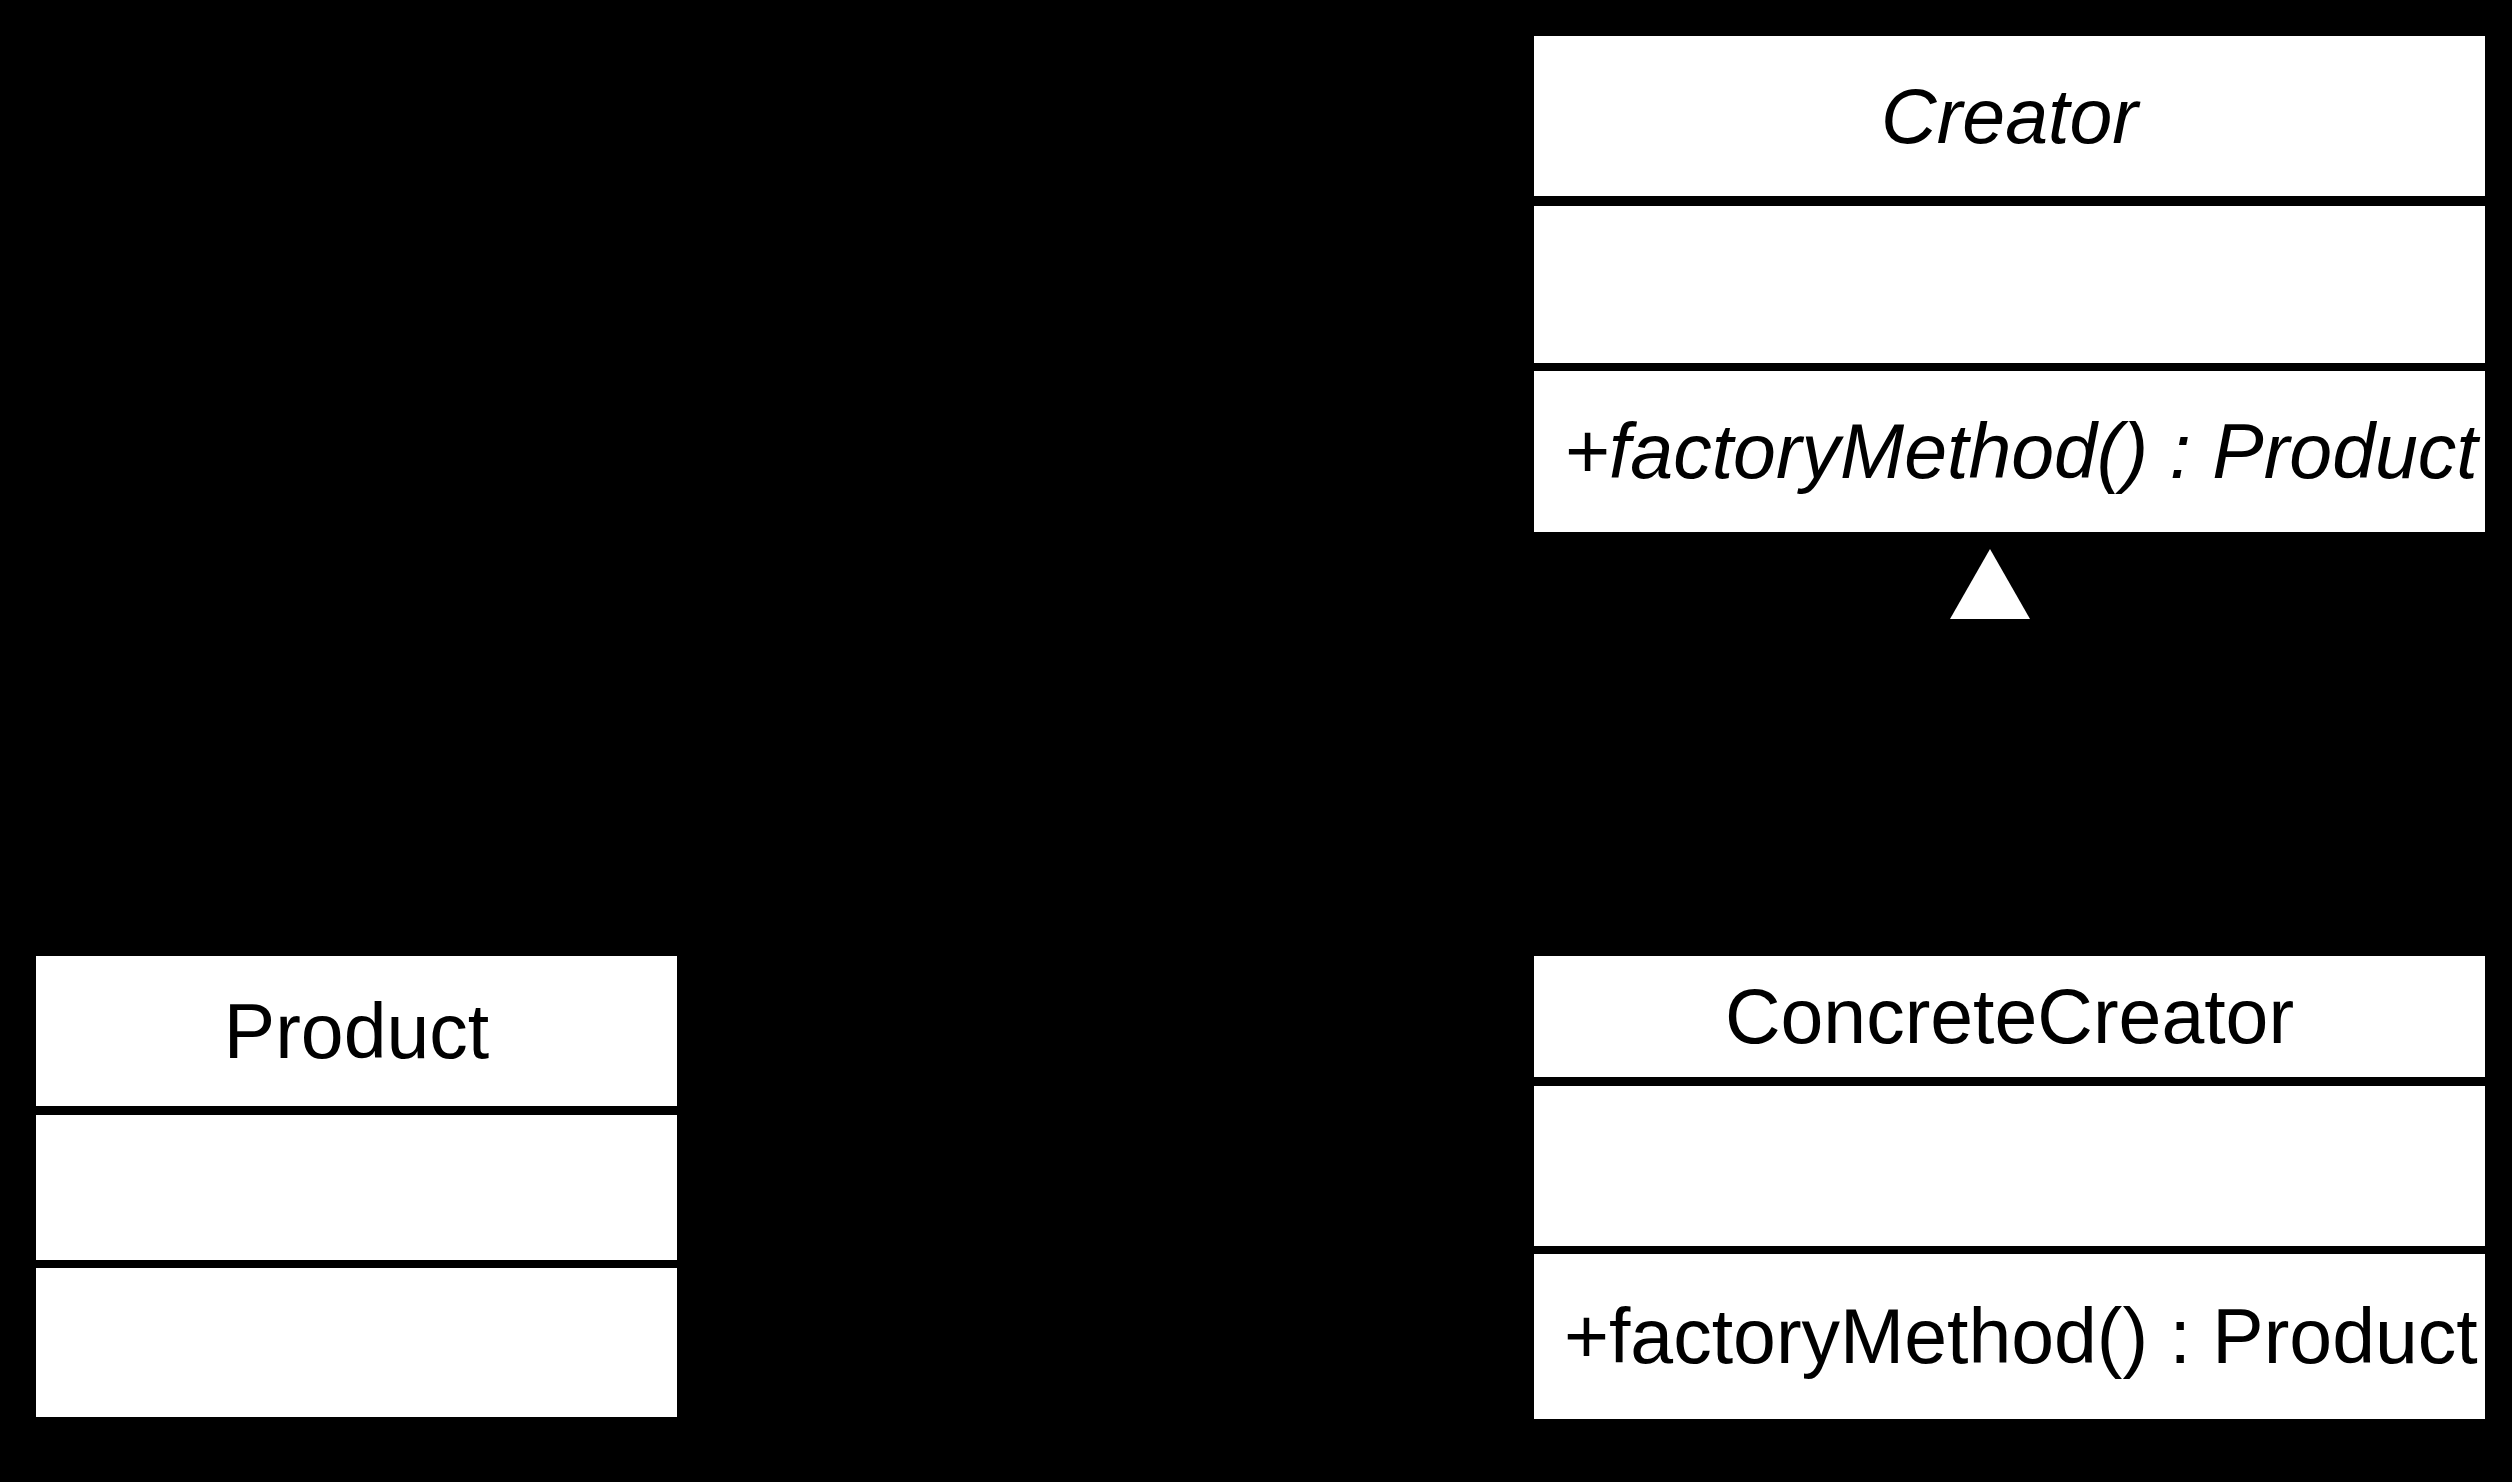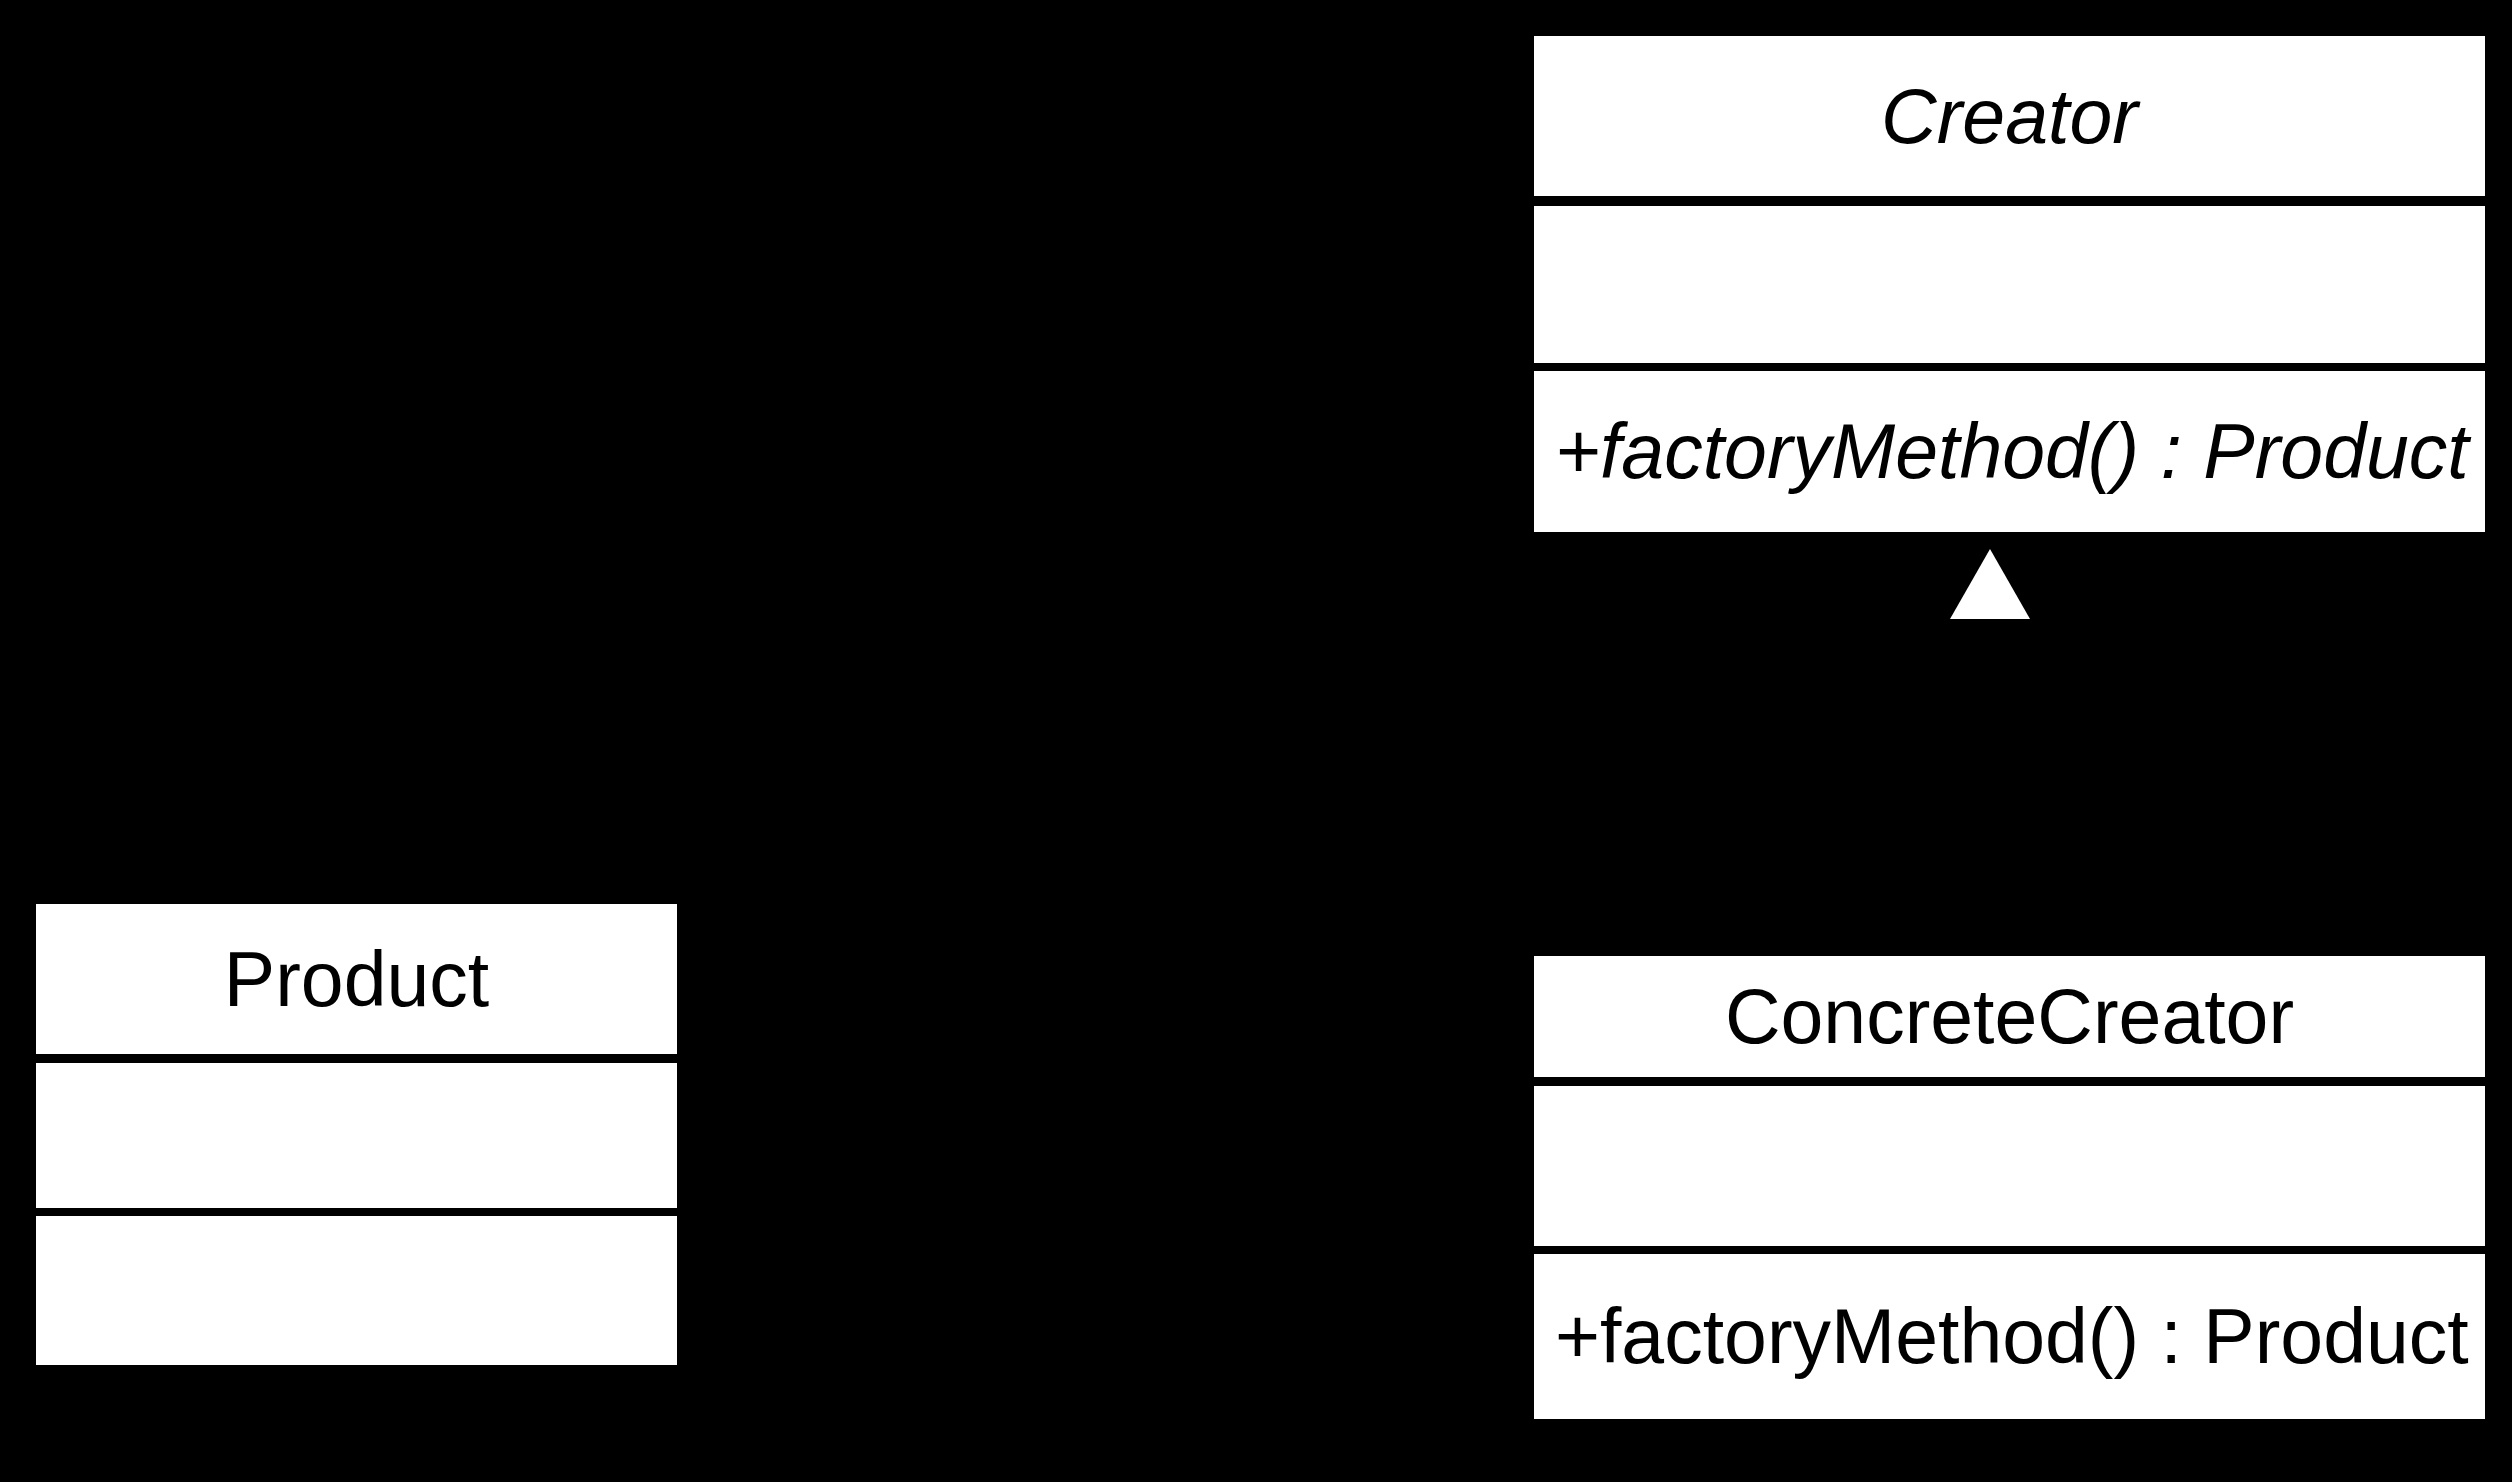--- a/index.html
+++ b/index.html
@@ -30,32 +30,32 @@
     display: flex;
     align-items: center;
     justify-content: center;
     font-size: 77px;
     line-height: 1;
     white-space: nowrap;
     overflow: hidden;
   }
   .sec.methods-row {
     justify-content: flex-start;
-    padding-left: 21px;
+    padding-left: 30px;
   }
   .italic { font-style: italic; }
 
   
   #class-creator { left: 1534px; top: 36px; width: 951px; }
   #class-creator .title   { height: 160px; margin-bottom: 9.6px; }
   #class-creator .attrs   { height: 157px; margin-bottom: 8.7px; }
   #class-creator .methods-row { height: 161px; }
 
   
-  #class-product { left: 36px; top: 904px; width: 641px; }
+  #class-product { left: 36px; top: 956px; width: 641px; }
   #class-product .title   { height: 150px; margin-bottom: 8.7px; }
   #class-product .attrs   { height: 145px; margin-bottom: 8.7px; }
   #class-product .methods-row { height: 149px; padding-left: 0; }
 
   
   #class-concrete-creator { left: 1534px; top: 956px; width: 951px; }
   #class-concrete-creator .title   { height: 121px; margin-bottom: 8.7px; }
   #class-concrete-creator .attrs   { height: 160px; margin-bottom: 8.7px; }
   #class-concrete-creator .methods-row { height: 165px; }
 

